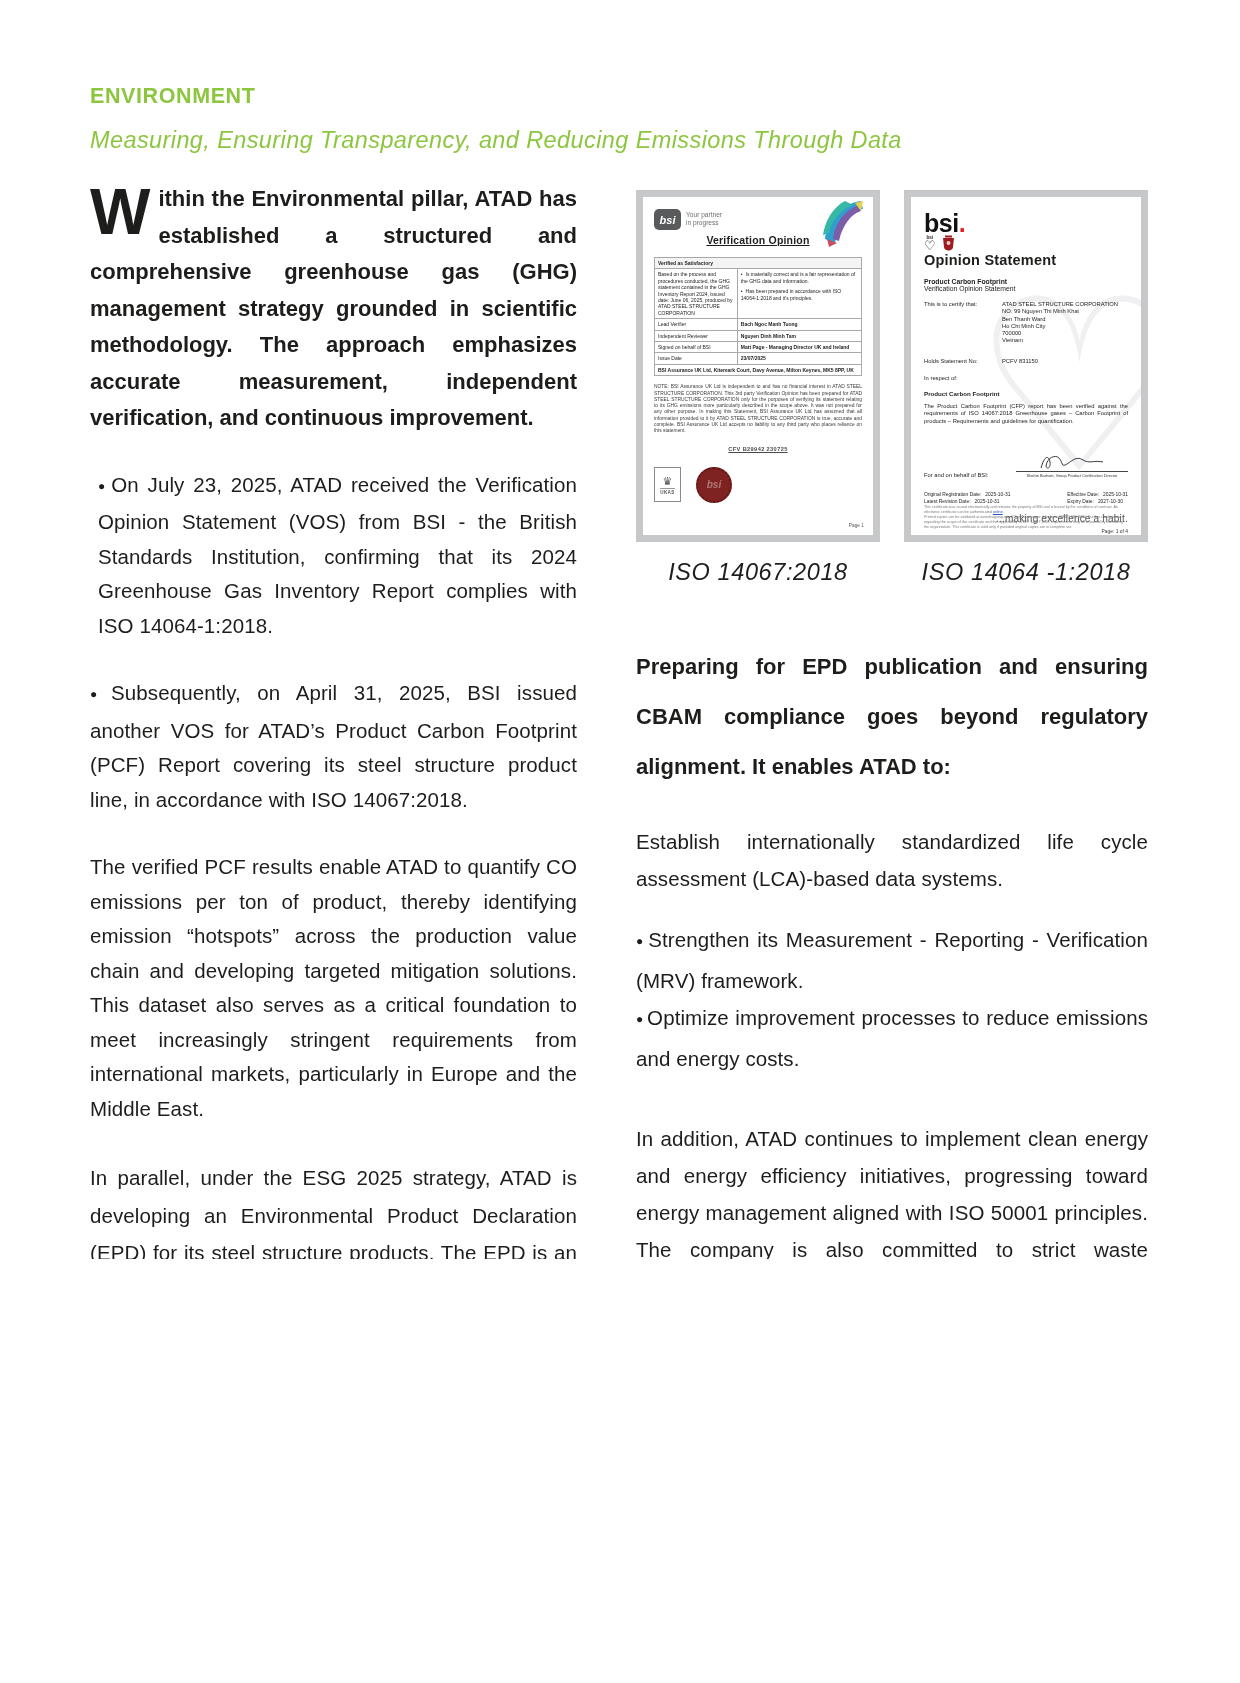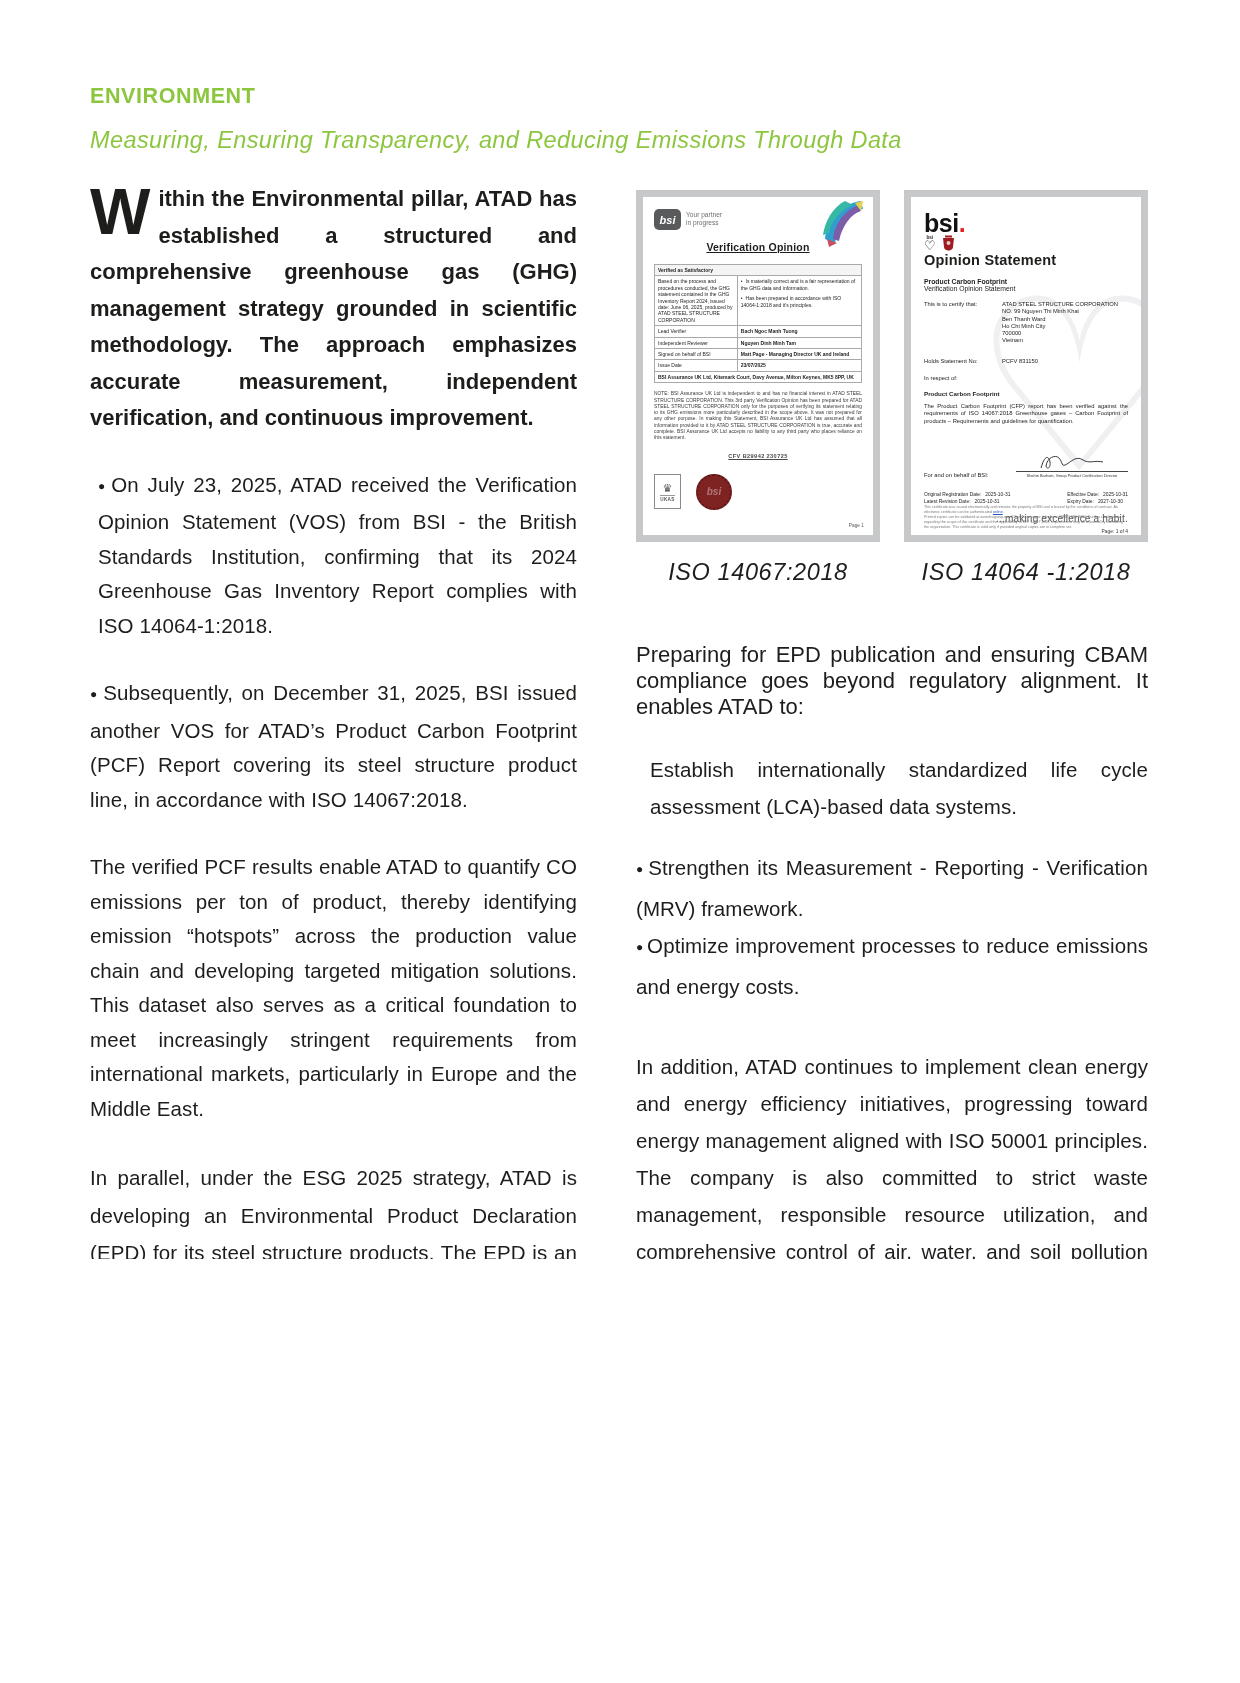--- a/index.html
+++ b/index.html
@@ -18,42 +18,42 @@
 
   p.body { font-size:20.5px; line-height:34.5px; text-align:justify; letter-spacing:.1px; }
   .col-right p.body { line-height:37px; }
   .intro { font-size:22px; font-weight:bold; line-height:36.5px; text-align:justify; }
   .dropcap { float:left; font-size:64px; line-height:50px; font-weight:bold; margin:6px 8px 0 0; }
   .bullet::before { content:"●"; font-size:12px; margin-right:3px; position:relative; top:-2px; }
   .mt-lg { margin-top:31px;margin-left:8px; }
   .mt-md { margin-top:33px; }
   .para2-left { line-height:37.5px !important; }
 
-  .rc-heading { font-size:22px; font-weight:normal; line-height:26px; text-align:justify; margin-top:56px; }
-  .rc-p1 { margin-top:31px;margin-left:14px; }
+  .rc-heading { font-size:22px; font-weight:bold; line-height:50px; text-align:justify; margin-top:56px; }
+  .rc-p1 { margin-top:31px; }
   .rc-bullets { margin-top:24px; }
   .rc-p2 { margin-top:43px; }
 
   
   .certs-row { display:flex; justify-content:space-between; }
   .cert { width:244px; height:352px; background:#fff; border:7px solid #c7c8ca; position:relative;
           overflow:hidden; }
   .captions-row { display:flex; justify-content:space-between; margin-top:17px; }
   .cert-caption { width:244px; text-align:center; font-size:23.5px; font-style:italic;
                   letter-spacing:.6px; color:#1d1d1b; }
 
   
   .vo-inner { position:relative; padding:12px 11px; height:100%; }
   .vo-logo-row { display:flex; align-items:flex-start; gap:5px; }
   .bsi-badge { width:27px; height:21px; background:#595a5c; border-radius:5px; color:#fff;
                font-weight:bold; font-style:italic; font-size:11px; display:flex;
                align-items:center; justify-content:center; flex:0 0 auto; }
   .vo-tagline { font-size:6.6px; color:#6d6e70; white-space:pre-line; line-height:8.2px; padding-top:2px; }
   .vo-art { position:absolute; top:2px; right:8px; }
-  .vo-title { margin-top:11px; text-align:center; font-size:10.5px; font-weight:bold;
+  .vo-title { margin-top:4px; text-align:center; font-size:10.5px; font-weight:bold;
               text-decoration:underline; letter-spacing:.2px; }
   .vo-table { width:100%; border-collapse:collapse; margin-top:11px; font-size:5px; line-height:6.4px; }
   .vo-table td { border:1px solid #a9a9ab; padding:2px 3px; vertical-align:top; text-align:left; }
   .vo-table .th { font-weight:bold; background:#f4f4f4; }
   .vo-table .scope { width:40%; }
   .vo-table .b { font-weight:bold; }
   .cert-bullet { margin-bottom:4px; }
   .cert-bullet::before { content:"•"; margin-right:3px; }
   .vo-note { margin-top:8px; font-size:4.9px; line-height:6.3px; text-align:justify; color:#3a3a3a; }
   .vo-ref { margin-top:11px; text-align:center; font-size:5.6px; font-weight:bold;
@@ -110,21 +110,21 @@
 <body>
 
 <div class="page">
 
   <div class="section-label">ENVIRONMENT</div>
   <div class="subtitle">Measuring, Ensuring Transparency, and Reducing Emissions Through Data</div>
 
   <div class="col-left">
     <p class="intro"><span class="dropcap">W</span><span>ithin the Environmental pillar, ATAD has established a structured and comprehensive greenhouse gas (GHG) management strategy grounded in scientific methodology. The approach emphasizes accurate measurement, independent verification, and continuous improvement.</span></p>
     <p class="body bullet mt-lg">On July 23, 2025, ATAD received the Verification Opinion Statement (VOS) from BSI - the British Standards Institution, confirming that its 2024 Greenhouse Gas Inventory Report complies with ISO 14064-1:2018.</p>
-    <p class="body bullet mt-md">Subsequently, on December 31, 2025, BSI issued another VOS for ATAD’s Product Carbon Footprint (PCF) Report covering its steel structure product line, in accordance with ISO 14067:2018.</p>
+    <p class="body bullet mt-md">Subsequently, on April 31, 2025, BSI issued another VOS for ATAD’s Product Carbon Footprint (PCF) Report covering its steel structure product line, in accordance with ISO 14067:2018.</p>
     <p class="body mt-md">The verified PCF results enable ATAD to quantify CO emissions per ton of product, thereby identifying emission “hotspots” across the production value chain and developing targeted mitigation solutions. This dataset also serves as a critical foundation to meet increasingly stringent requirements from international markets, particularly in Europe and the Middle East.</p>
     <p class="body mt-md para2-left">In parallel, under the ESG 2025 strategy, ATAD is developing an Environmental Product Declaration (EPD) for its steel structure products. The EPD is an independently verified report that assesses environmental impacts across the product lifecycle from raw material extraction and manufacturing to the factory gate. ATAD plans to publish its EPD on the EPD International platform in 2026.</p>
   </div>
 
   <div class="col-right">
 
     <div class="certs-row">
 
       <figure class="cert">
         <div class="vo-inner">

